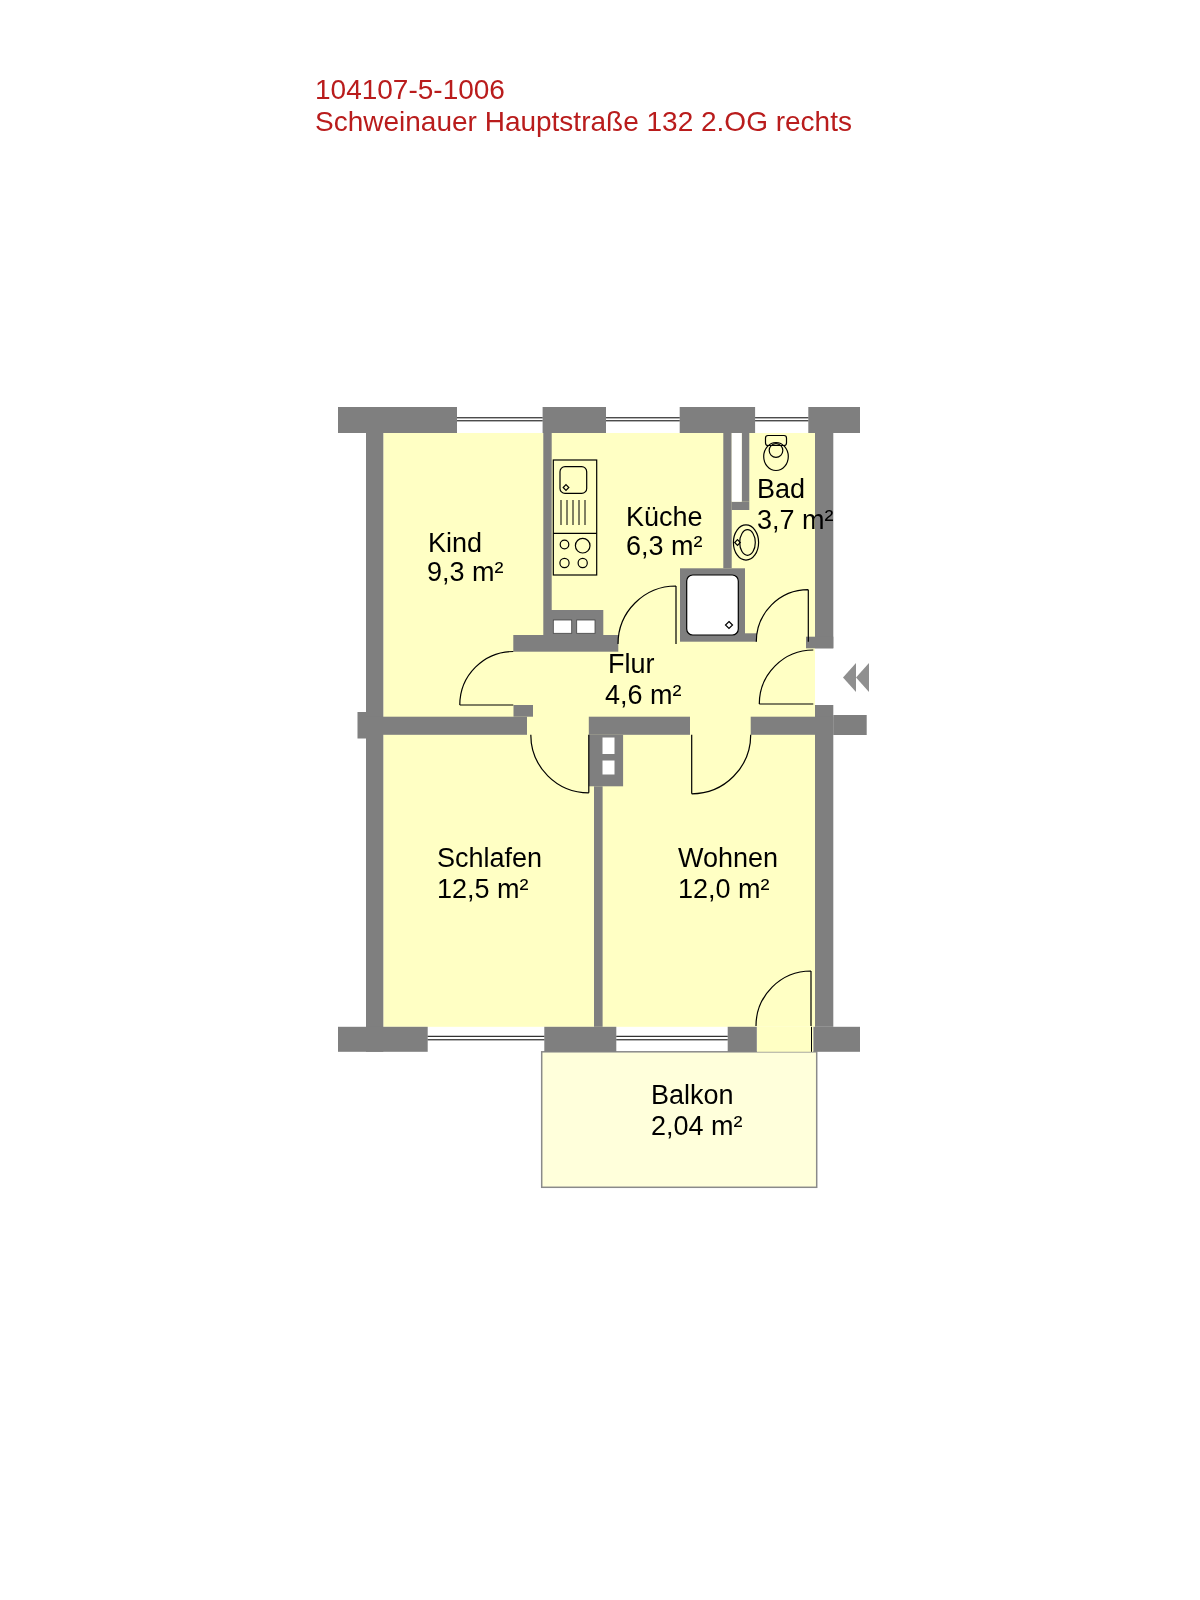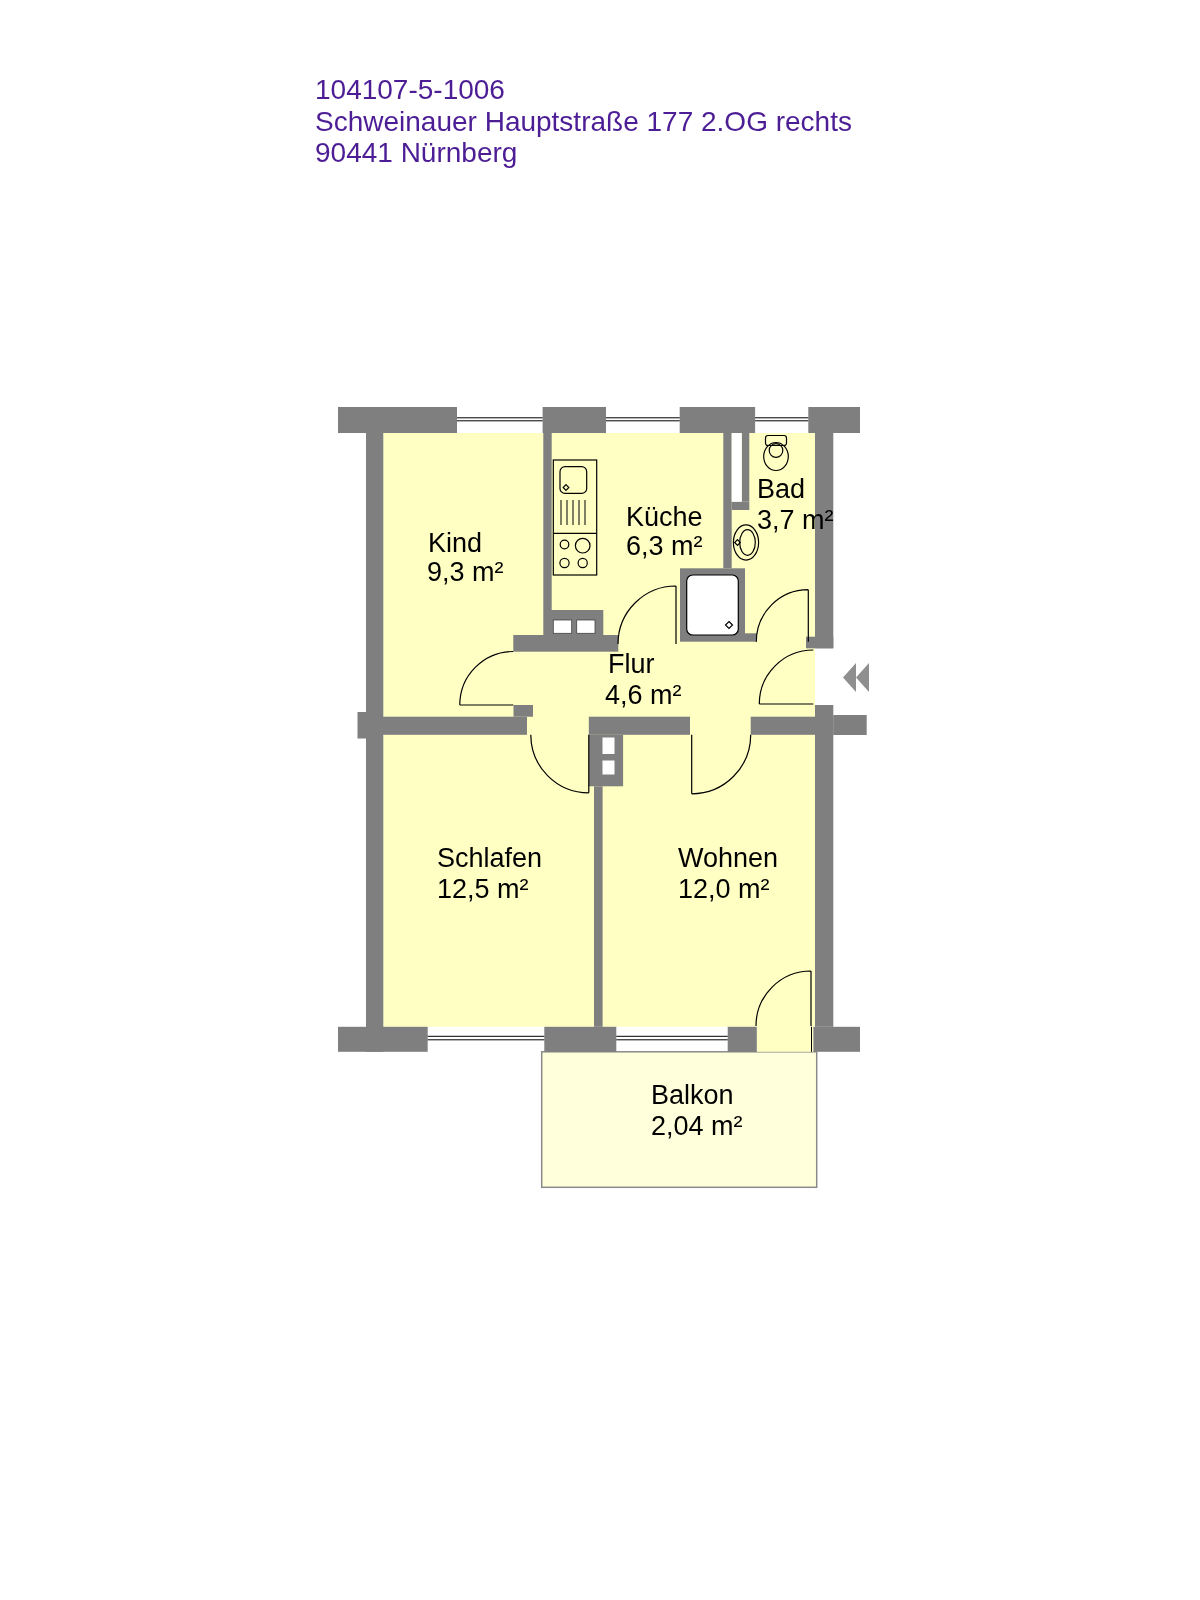--- a/index.html
+++ b/index.html
@@ -1,34 +1,33 @@
 <!DOCTYPE html>
 <html><head>
 <meta charset="utf-8">
 <style>
   html,body{margin:0;padding:0;background:#ffffff;}
   .page{position:relative;width:951px;height:1600px;background:#ffffff;overflow:hidden;
-        font-family:"Liberation Sans",sans-serif;color:#4c1d95;}
+        font-family:"Liberation Sans",sans-serif;color:#b91c1c;}
   .header-block{position:absolute;left:315px;top:74px;font-size:28px;line-height:31.5px;white-space:nowrap;}
   .footer-block{position:absolute;left:315px;top:1437px;font-size:28px;line-height:35px;white-space:nowrap;}
   svg text{font-family:"Liberation Sans",sans-serif;font-size:27px;fill:#000;}
   .wall{fill:#7f7f7f;}
   .fixture{fill:none;stroke:#000;stroke-width:1.2;}
   .door{fill:none;stroke:#000;stroke-width:1.2;}
   .glassline{stroke:#000;stroke-width:1;}
 </style>
 </head>
 <body>
 
 <div class="page">
 
   <div class="header-block">
     <div>104107-5-1006</div>
-    <div>Schweinauer Hauptstraße 177 2.OG rechts</div>
-    <div>90441 Nürnberg</div>
+    <div>Schweinauer Hauptstraße 132 2.OG rechts</div>
   </div>
 
   <svg style="position:absolute;left:330px;top:395px" width="545" height="795" viewBox="330 395 545 795" xmlns="http://www.w3.org/2000/svg">
 
     <rect x="383.3" y="433" width="431.7" height="593.8" fill="#ffffc4"></rect>
 
     <rect x="541.7" y="1051.8" width="275" height="135.5" fill="#ffffdb" stroke="#8a8a8a" stroke-width="1.5"></rect>
     <rect x="756.8" y="1026.8" width="56.6" height="25" fill="#ffffc4"></rect>
 
     <g>

